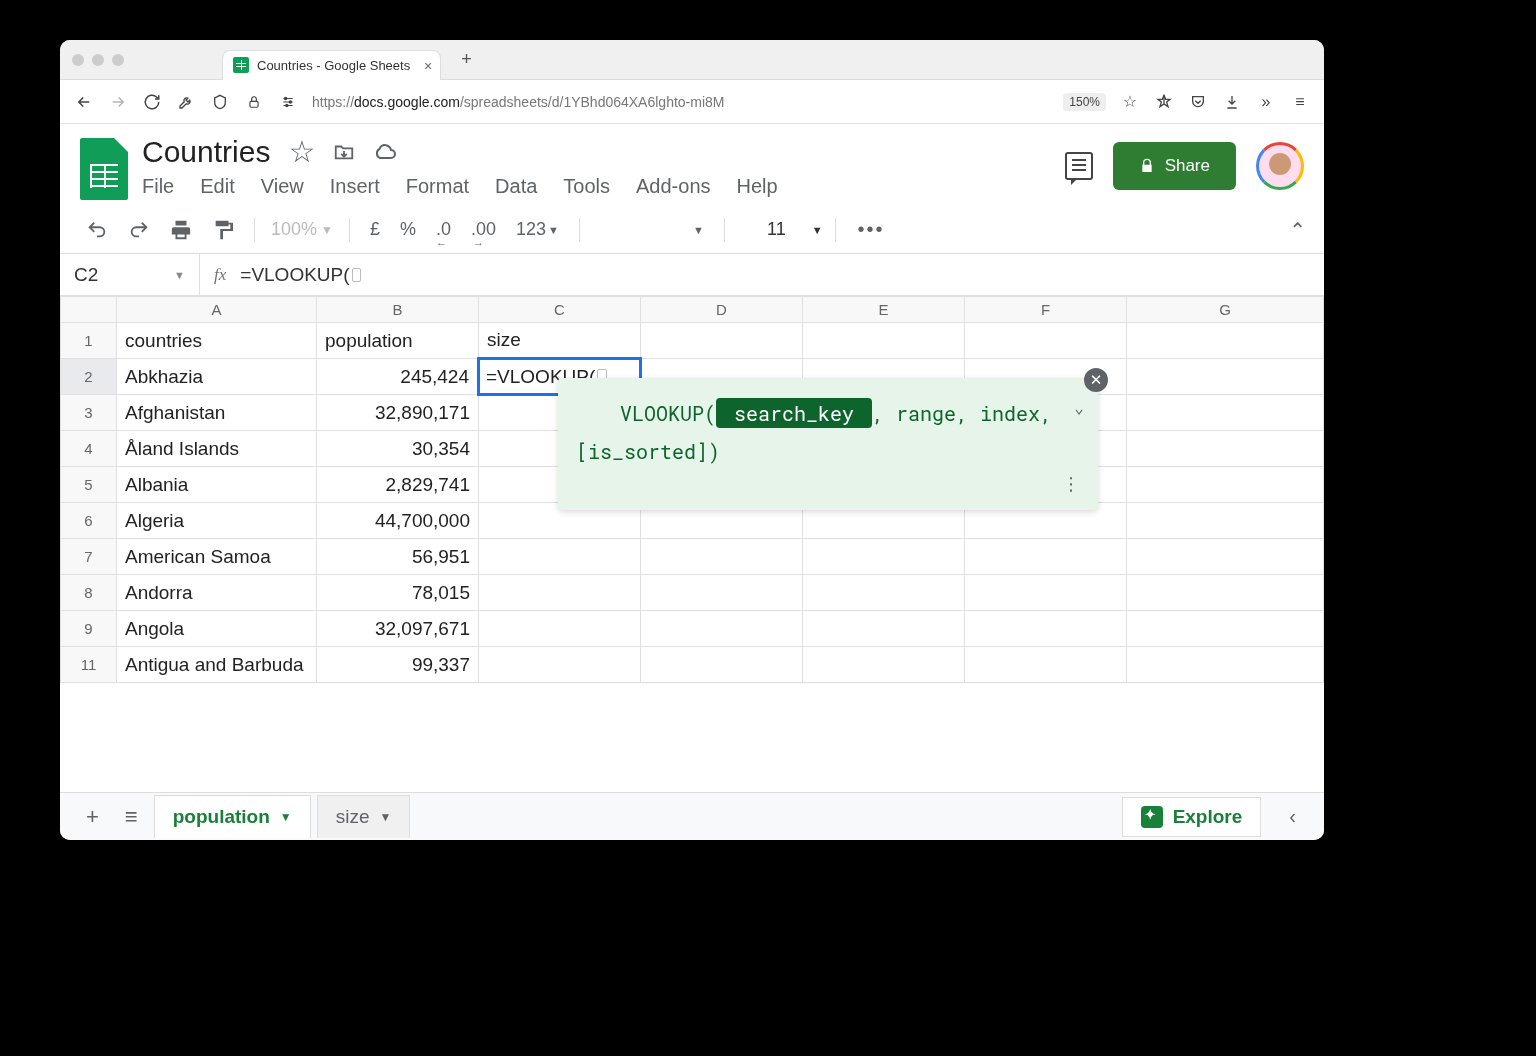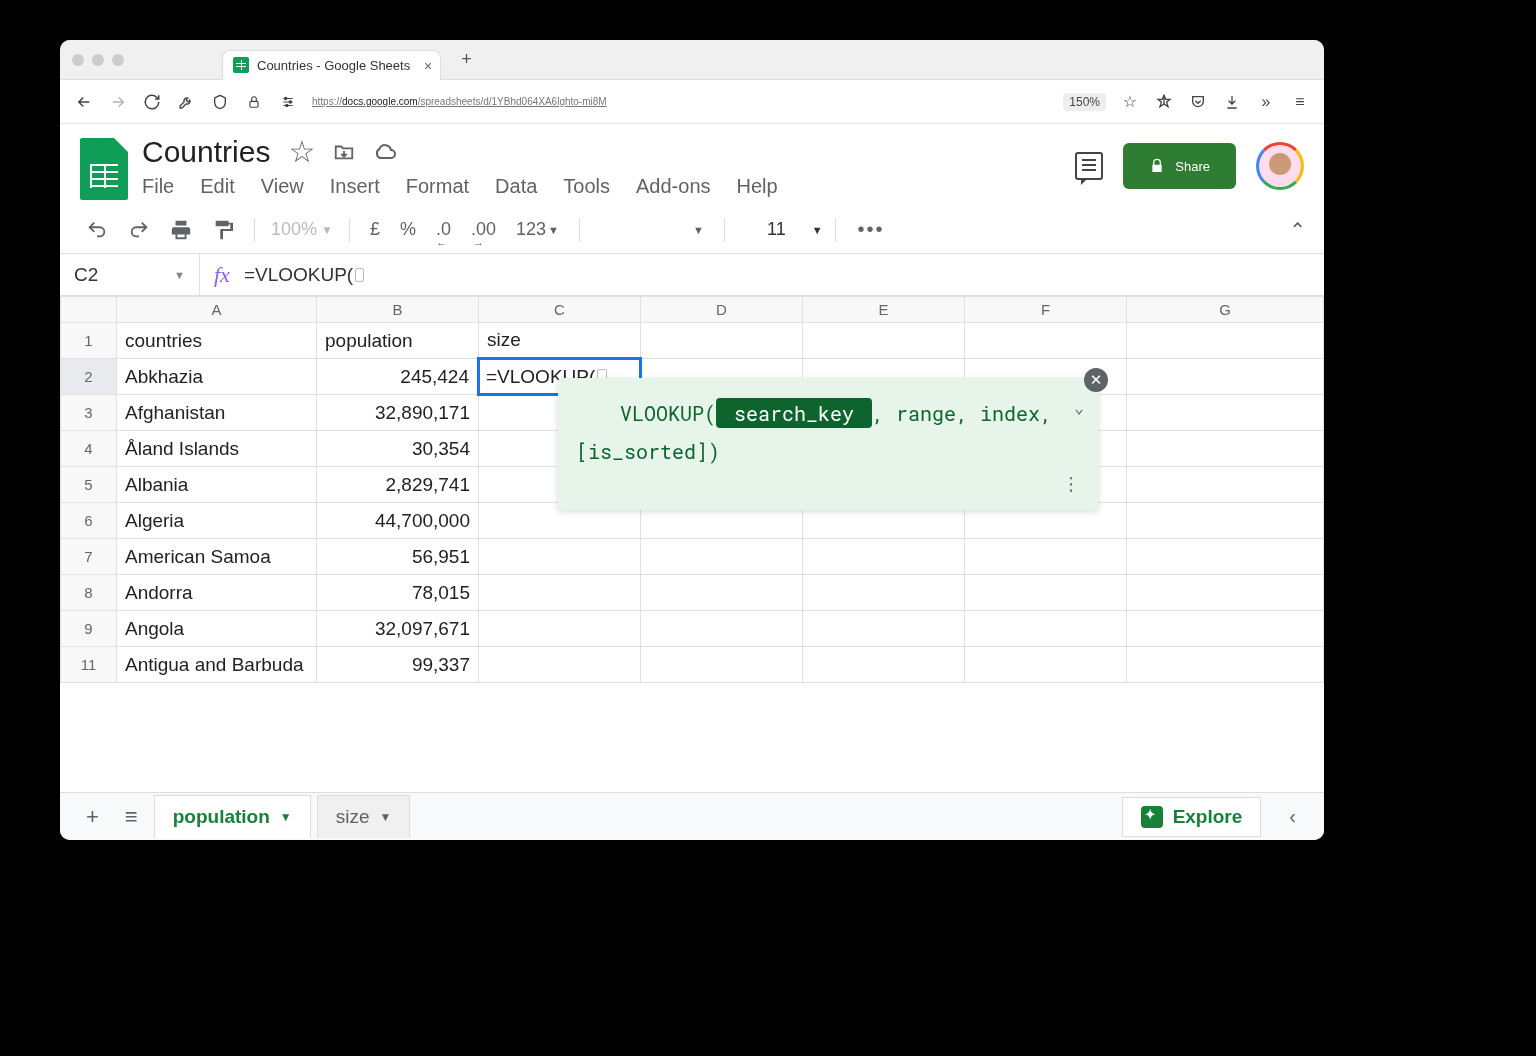--- a/index.html
+++ b/index.html
@@ -13,55 +13,55 @@
   .tab { margin-left: 90px; background: #fff; border: 1px solid #ddd; border-bottom: none; border-radius: 8px 8px 0 0; padding: 6px 30px 6px 10px; display: flex; align-items: center; gap: 8px; position: relative; font-size: 13px; color: #333; height: 30px; margin-top:10px;}
   .sheets-favicon { width: 16px; height: 16px; background: #0f9d58; border-radius: 2px; position: relative; }
   .sheets-favicon::after { content:''; position:absolute; left:3px; top:3px; width:10px; height:10px; background: linear-gradient(#fff,#fff) 0 33%/100% 1px no-repeat, linear-gradient(#fff,#fff) 0 66%/100% 1px no-repeat, linear-gradient(#fff,#fff) 50% 0/1px 100% no-repeat; }
   .tab-close { position: absolute; right: 8px; top: 7px; font-size: 14px; color: #666; }
   .newtab { margin-left: 12px; color: #555; font-size: 18px; }
   
   
   .urlbar { height: 44px; display: flex; align-items: center; gap: 14px; padding: 0 14px; border-bottom: 1px solid #e3e3e3; }
   .navicon { color: #444; display:flex; align-items:center; justify-content:center; width:20px; height:20px; }
   .navicon.dis { color: #b5b5b5; }
-  .url { flex: 1; color: #777; font-size: 10px; white-space: nowrap; overflow: hidden; text-decoration: underline; }
+  .url { flex: 1; color: #777; font-size: 14px; white-space: nowrap; overflow: hidden; }
   .url .domain { color: #222; }
   .zoombadge { background:#eee; border-radius:4px; padding:2px 6px; font-size:12px; color:#444;}
   .overflow { margin-left:auto; display:flex; gap:14px; align-items:center;}
   
   
   .docshead { padding: 10px 20px 0 20px; display:flex; align-items:flex-start; gap: 14px; }
   .docs-logo { width: 48px; height: 62px; background: #0f9d58; border-radius: 2px; position:relative; margin-top:4px;}
   .docs-logo::before { content:''; position:absolute; top:0; right:0; border-style:solid; border-width:0 14px 14px 0; border-color: transparent #fff transparent transparent; }
   .docs-logo::after { content:''; position:absolute; left:10px; top:26px; width:28px; height:24px; background: repeating-linear-gradient(#fff,#fff 2px, transparent 2px, transparent 7px), repeating-linear-gradient(90deg,#fff,#fff 2px, transparent 2px, transparent 14px); }
   .titleblock { flex:1; }
   .doctitle { font-size: 30px; font-weight: 400; color:#222; display:flex; align-items:center; gap:18px; }
   .titleicon { color:#5f6368; }
   .menubar { display:flex; gap:26px; margin-top:6px; font-size: 20px; color:#5f6368; }
   .headright { display:flex; align-items:center; gap:20px; margin-top:8px; }
   .commenticon { width:28px; height:28px; border:2.5px solid #444; border-radius:3px; position:relative;}
   .commenticon::before{content:'';position:absolute;left:5px;top:5px;right:5px;height:2px;background:#444;box-shadow:0 5px #444,0 10px #444;}
   .commenticon::after{content:'';position:absolute;left:4px;bottom:-7px;border-style:solid;border-width:7px 7px 0 0;border-color:#444 transparent transparent;}
-  .sharebtn { background:#2e7d32; color:#fff; border-radius:6px; padding:14px 26px; font-size:13px; font-weight:500; display:flex; align-items:center; gap:10px;}
+  .sharebtn { background:#2e7d32; color:#fff; border-radius:6px; padding:14px 26px; font-size:17px; font-weight:500; display:flex; align-items:center; gap:10px;}
   .avatar { width:48px; height:48px; border-radius:50%; border:3px solid; border-color:#ea4335 #fbbc04 #34a853 #4285f4; background:#fde; display:flex; align-items:center; justify-content:center; position:relative; overflow:hidden;}
   .avatar::after{content:'';position:absolute;width:22px;height:22px;background:#c97; border-radius:50%; top:8px;}
   
   
   .toolbar { height: 48px; border-bottom:1px solid #e0e0e0; display:flex; align-items:center; padding:0 18px; gap:4px; margin-top:6px; color:#5f6368;}
   .tbtn { padding:6px 8px; font-size:18px; display:flex; align-items:center;}
   .tsep { width:1px; height:24px; background:#ddd; margin:0 8px;}
   .zoomsel { color:#bbb; font-size:18px; padding:0 4px; display:flex; align-items:center; gap:4px;}
   .fontsize { display:flex; align-items:center; gap:6px; font-size:18px; color:#333; margin-left:30px;}
   .more { margin-left:10px; font-size:20px; letter-spacing:2px;}
   .collapse { margin-left:auto; font-size:20px;}
   
   
   .fbar { height:42px; border-bottom:1px solid #e0e0e0; display:flex; align-items:center;}
   .cellref { width:140px; padding:0 14px; font-size:19px; color:#333; border-right:1px solid #e0e0e0; height:100%; display:flex; align-items:center; justify-content:space-between;}
-  .fx { padding:0 14px; color:#8b5cf6; font-style:italic; font-size:22px; font-family: Georgia, serif;}
+  .fx { padding:0 14px; color:#737373; font-style:italic; font-size:17px; font-family: Georgia, serif;}
   .formula { font-size:19px; color:#333; font-family: Arial;}
   
   
   .grid { flex:1; overflow:hidden; position:relative;}
   table { border-collapse:collapse; width:100%; }
   th, td { border:1px solid #e0e0e0; font-size:19px; color:#222; font-weight:400; height:36px; }
   thead th { background:#f8f8f8; color:#666; font-size:15px; height:26px; }
   .rowhdr { background:#f8f8f8; color:#666; font-size:15px; text-align:center; width:56px; }
   .colA { width:200px; }
   .colB { width:162px; }

